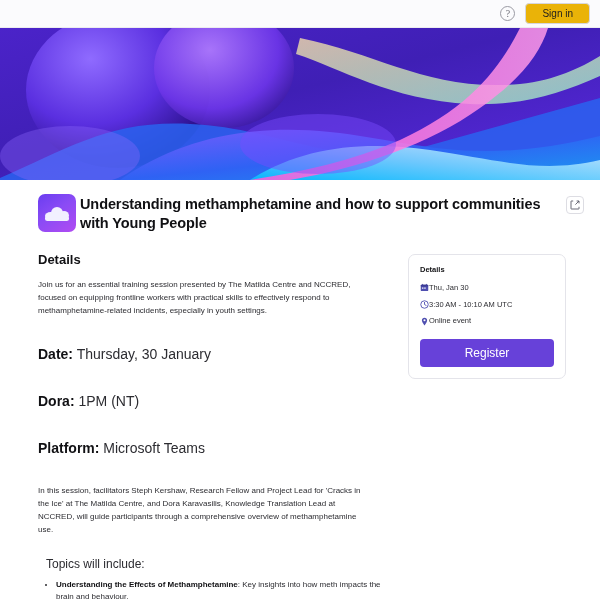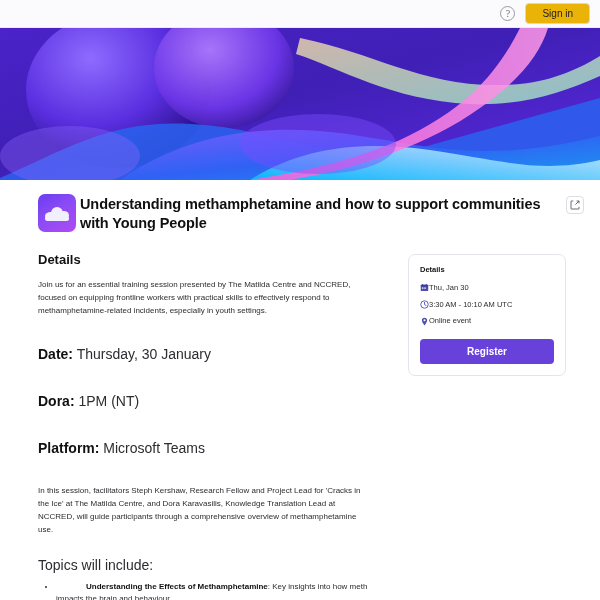--- a/index.html
+++ b/index.html
@@ -142,34 +142,34 @@
   }
   .kv {
     font-size: 14px;
     line-height: 1.5;
     color: #2c2c31;
     margin: 0 0 26px 0;
   }
   .kv b { color: #111114; }
   .para-tight { margin-bottom: 20px; }
   .topics-lead {
-    font-size: 14px;
-    color: #2c2c31;
-    margin: 0 0 8px 0;
+    font-size: 12px;
+    color: #2c2c31;
+    margin: 0 0 8px 8px;
   }
   ul.topics {
     margin: 0; padding-left: 18px;
   }
   ul.topics li {
     font-size: 8px;
     line-height: 1.62;
     color: #2c2c31;
     margin-bottom: 4px;
   }
-  ul.topics li b { color: #111114; margin-left: 30px; }
+  ul.topics li b { color: #111114; }
 
   
   .card {
     border: 1px solid #e4e4ea;
     border-radius: 7px;
     background: #fff;
     padding: 10px 11px 11px 11px;
   }
   .card-h {
     font-size: 7.5px;
@@ -193,22 +193,22 @@
     width: 9px; height: 9px;
     display: block;
     color: #4a4a8f;
   }
   .ico svg { width: 9px; height: 9px; display:block; }
   .register-btn {
     margin-top: 6px;
     width: 100%;
     background: #6741d9;
     color: #ffffff;
-    font-size: 10px;
-    font-weight: bold;
+    font-size: 12px;
+    font-weight: normal;
     border: none;
     border-radius: 4px;
     padding: 7px 0;
     cursor: pointer;
   }
 </style>
 </head>
 <body>
 
 <div id="page">

